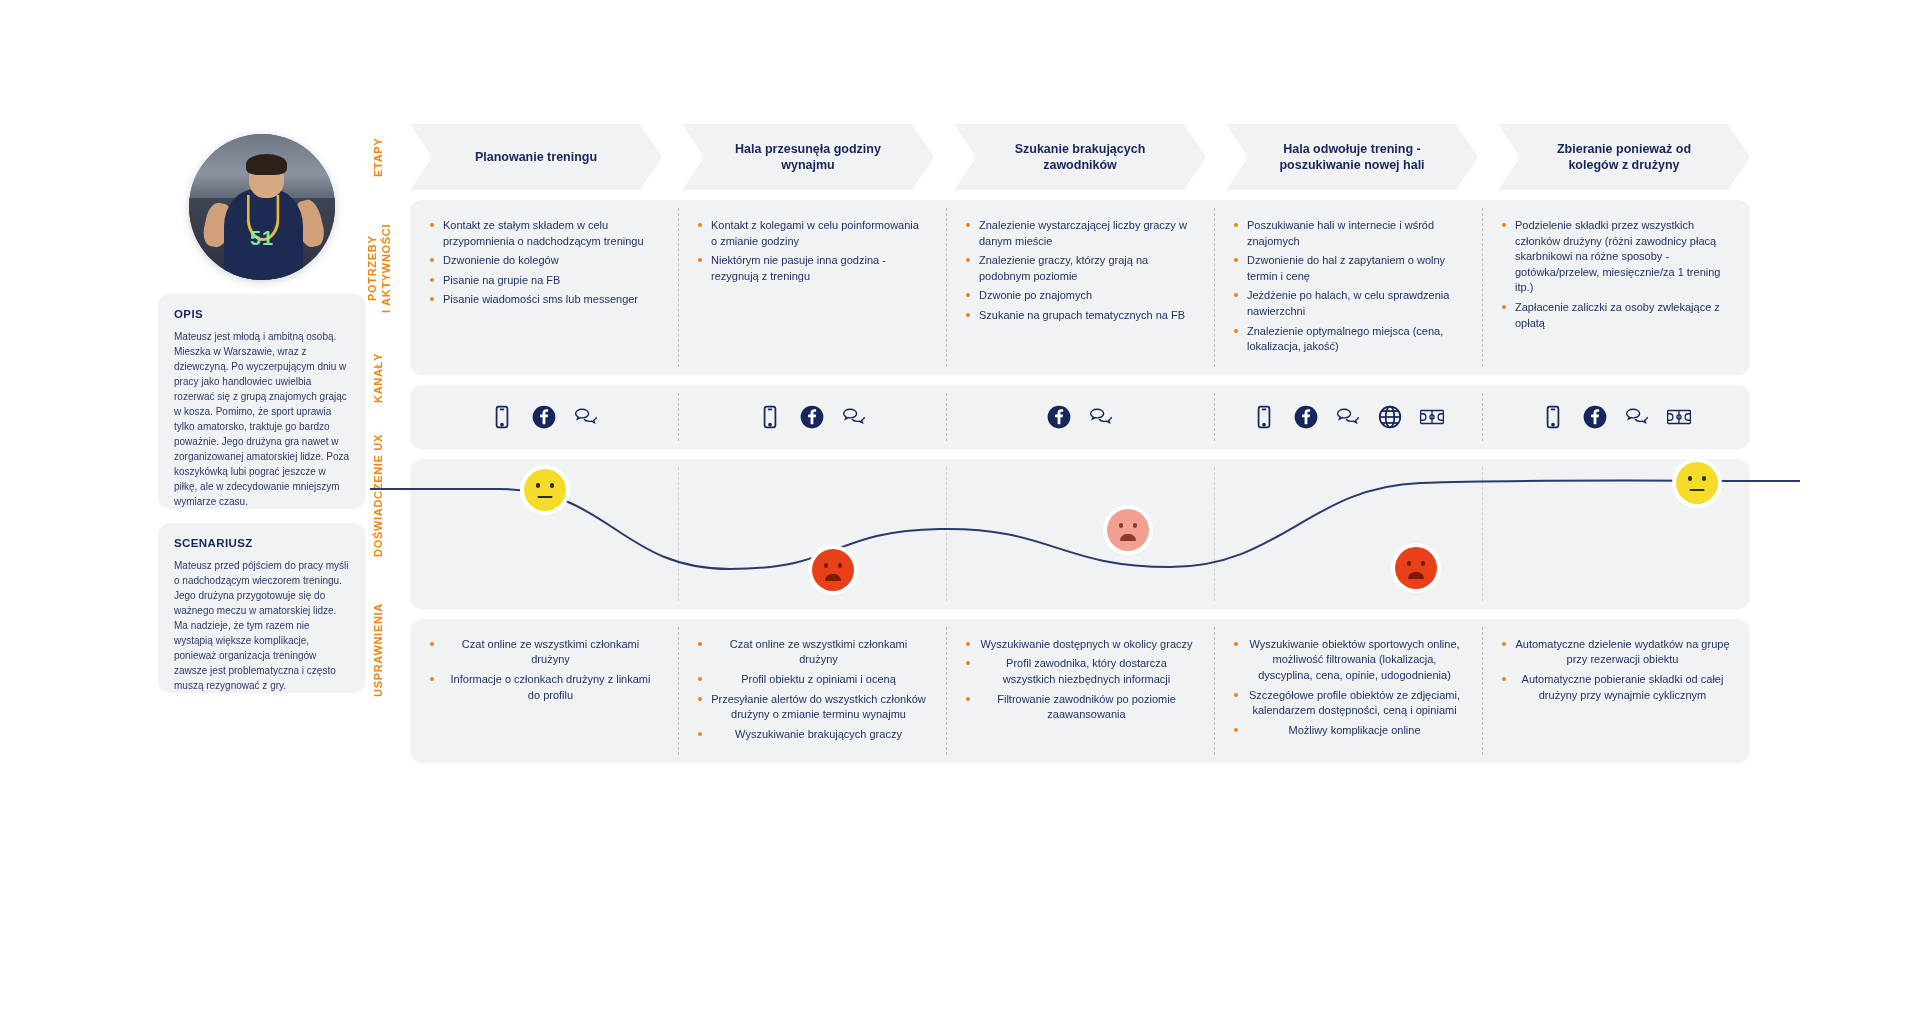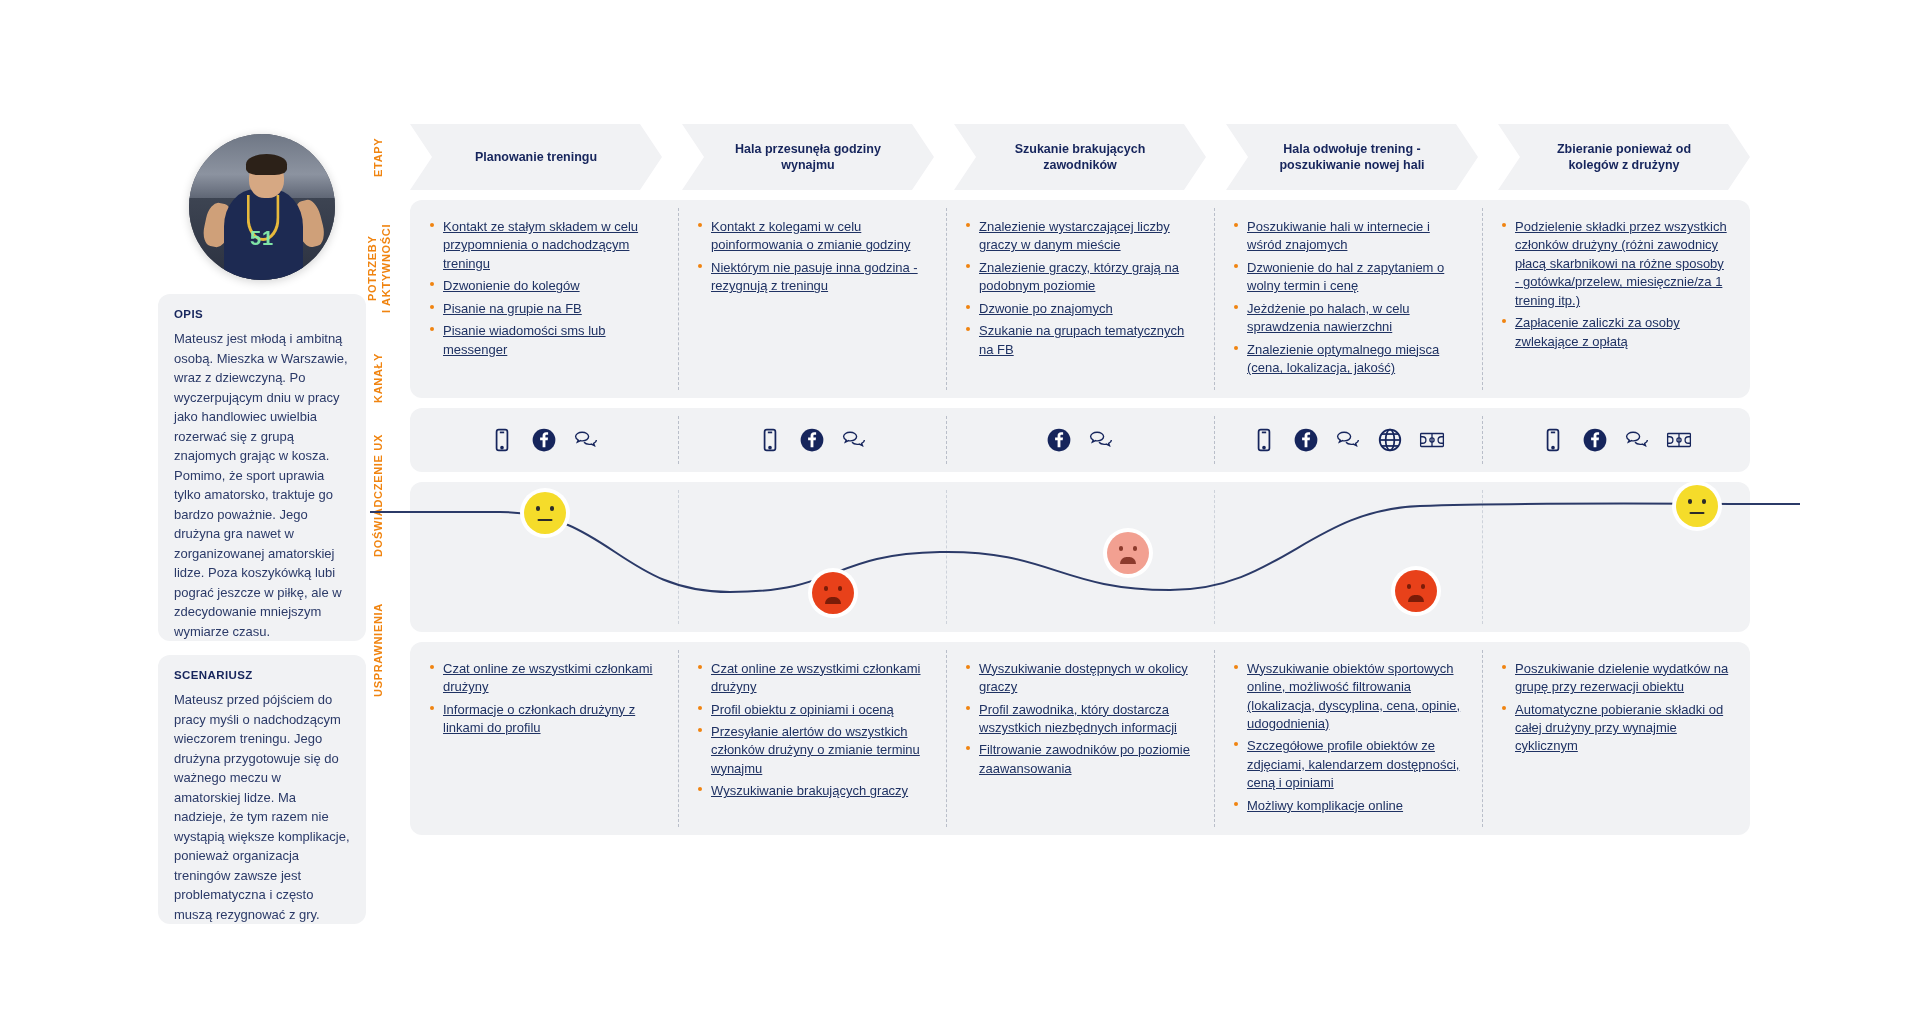--- a/index.html
+++ b/index.html
@@ -45,21 +45,21 @@
       color:#86efac; font-size:20px; font-weight:700; letter-spacing:1px; opacity:.95;}
   .pcard {
     background: #f1f2f4; border-radius: 12px;
     padding: 14px 16px 0 16px;
     margin-top: 14px;
   }
   .pcard h4 {
     color: #16255c; font-size: 11.5px; font-weight: 700;
     letter-spacing: .4px; margin-bottom: 9px;
   }
-  .pcard p { color:#2b3a68; font-size:13px; line-height:1.5; }
+  .pcard p { color:#2b3a68; font-size:10px; line-height:1.5; }
 
   
   .rowlab {
     position: absolute;
     color: #f08410; font-weight: 700; font-size: 11px;
     letter-spacing: .7px; text-align: center;
     writing-mode: vertical-rl; transform: rotate(180deg);
     white-space: pre-line; line-height: 1.25;
   }
 
@@ -81,21 +81,21 @@
     display:flex; position:relative;
   }
   .band .cell { flex:1; position:relative; padding:18px 20px 16px 20px; }
   .band .cell + .cell:before {
     content:""; position:absolute; left:0; top:8px; bottom:8px; width:0;
     border-left:1px dashed #b9bec9;
   }
   ul.bul { list-style:none; }
   ul.bul li {
     position:relative; padding-left:13px; margin-bottom:4px;
-    color:#1f3263; font-size:13px; line-height:1.42;text-decoration:underline;
+    color:#1f3263; font-size:11px; line-height:1.42;
   }
   ul.bul li:before {
     content:""; position:absolute; left:0; top:5px;
     width:4px; height:4px; border-radius:50%; background:#f08410;
   }
 
   .icons { display:flex; align-items:center; justify-content:center; gap:16px; height:100%; }
   .band.channels { height:64px; }
   .band.channels .cell { display:flex; align-items:center; justify-content:center; padding:0 12px; }
   .ic { width:26px; height:26px; color:#16255c; display:block; }
@@ -339,21 +339,21 @@
           <span class="eye r2"></span>
           <span class="mouth sad"></span>
       </div>
       <div class="face y" style="left:94.5%; top:3px;">
         <span class="eye l"></span>
           <span class="eye r2"></span>
           <span class="mouth"></span>
       </div>
     </div>
 
-    <div class="band" style="min-height:140px;">
+    <div class="band" style="min-height:140px;text-align:center;">
       <div class="cell">
         <ul class="bul">
           <li>Czat online ze wszystkimi członkami drużyny</li>
           <li>Informacje o członkach drużyny z linkami do profilu</li>
         </ul>
       </div>
       <div class="cell">
         <ul class="bul">
           <li>Czat online ze wszystkimi członkami drużyny</li>
           <li>Profil obiektu z opiniami i oceną</li>
@@ -370,20 +370,20 @@
       </div>
       <div class="cell">
         <ul class="bul">
           <li>Wyszukiwanie obiektów sportowych online, możliwość filtrowania (lokalizacja, dyscyplina, cena, opinie, udogodnienia)</li>
           <li>Szczegółowe profile obiektów ze zdjęciami, kalendarzem dostępności, ceną i opiniami</li>
           <li>Możliwy komplikacje online</li>
         </ul>
       </div>
       <div class="cell">
         <ul class="bul">
-          <li>Poszukiwanie dzielenie wydatków na grupę przy rezerwacji obiektu</li>
+          <li>Automatyczne dzielenie wydatków na grupę przy rezerwacji obiektu</li>
           <li>Automatyczne pobieranie składki od całej drużyny przy wynajmie cyklicznym</li>
         </ul>
       </div>
     </div>
 
   </div>
 </div>
 
 </body></html>

